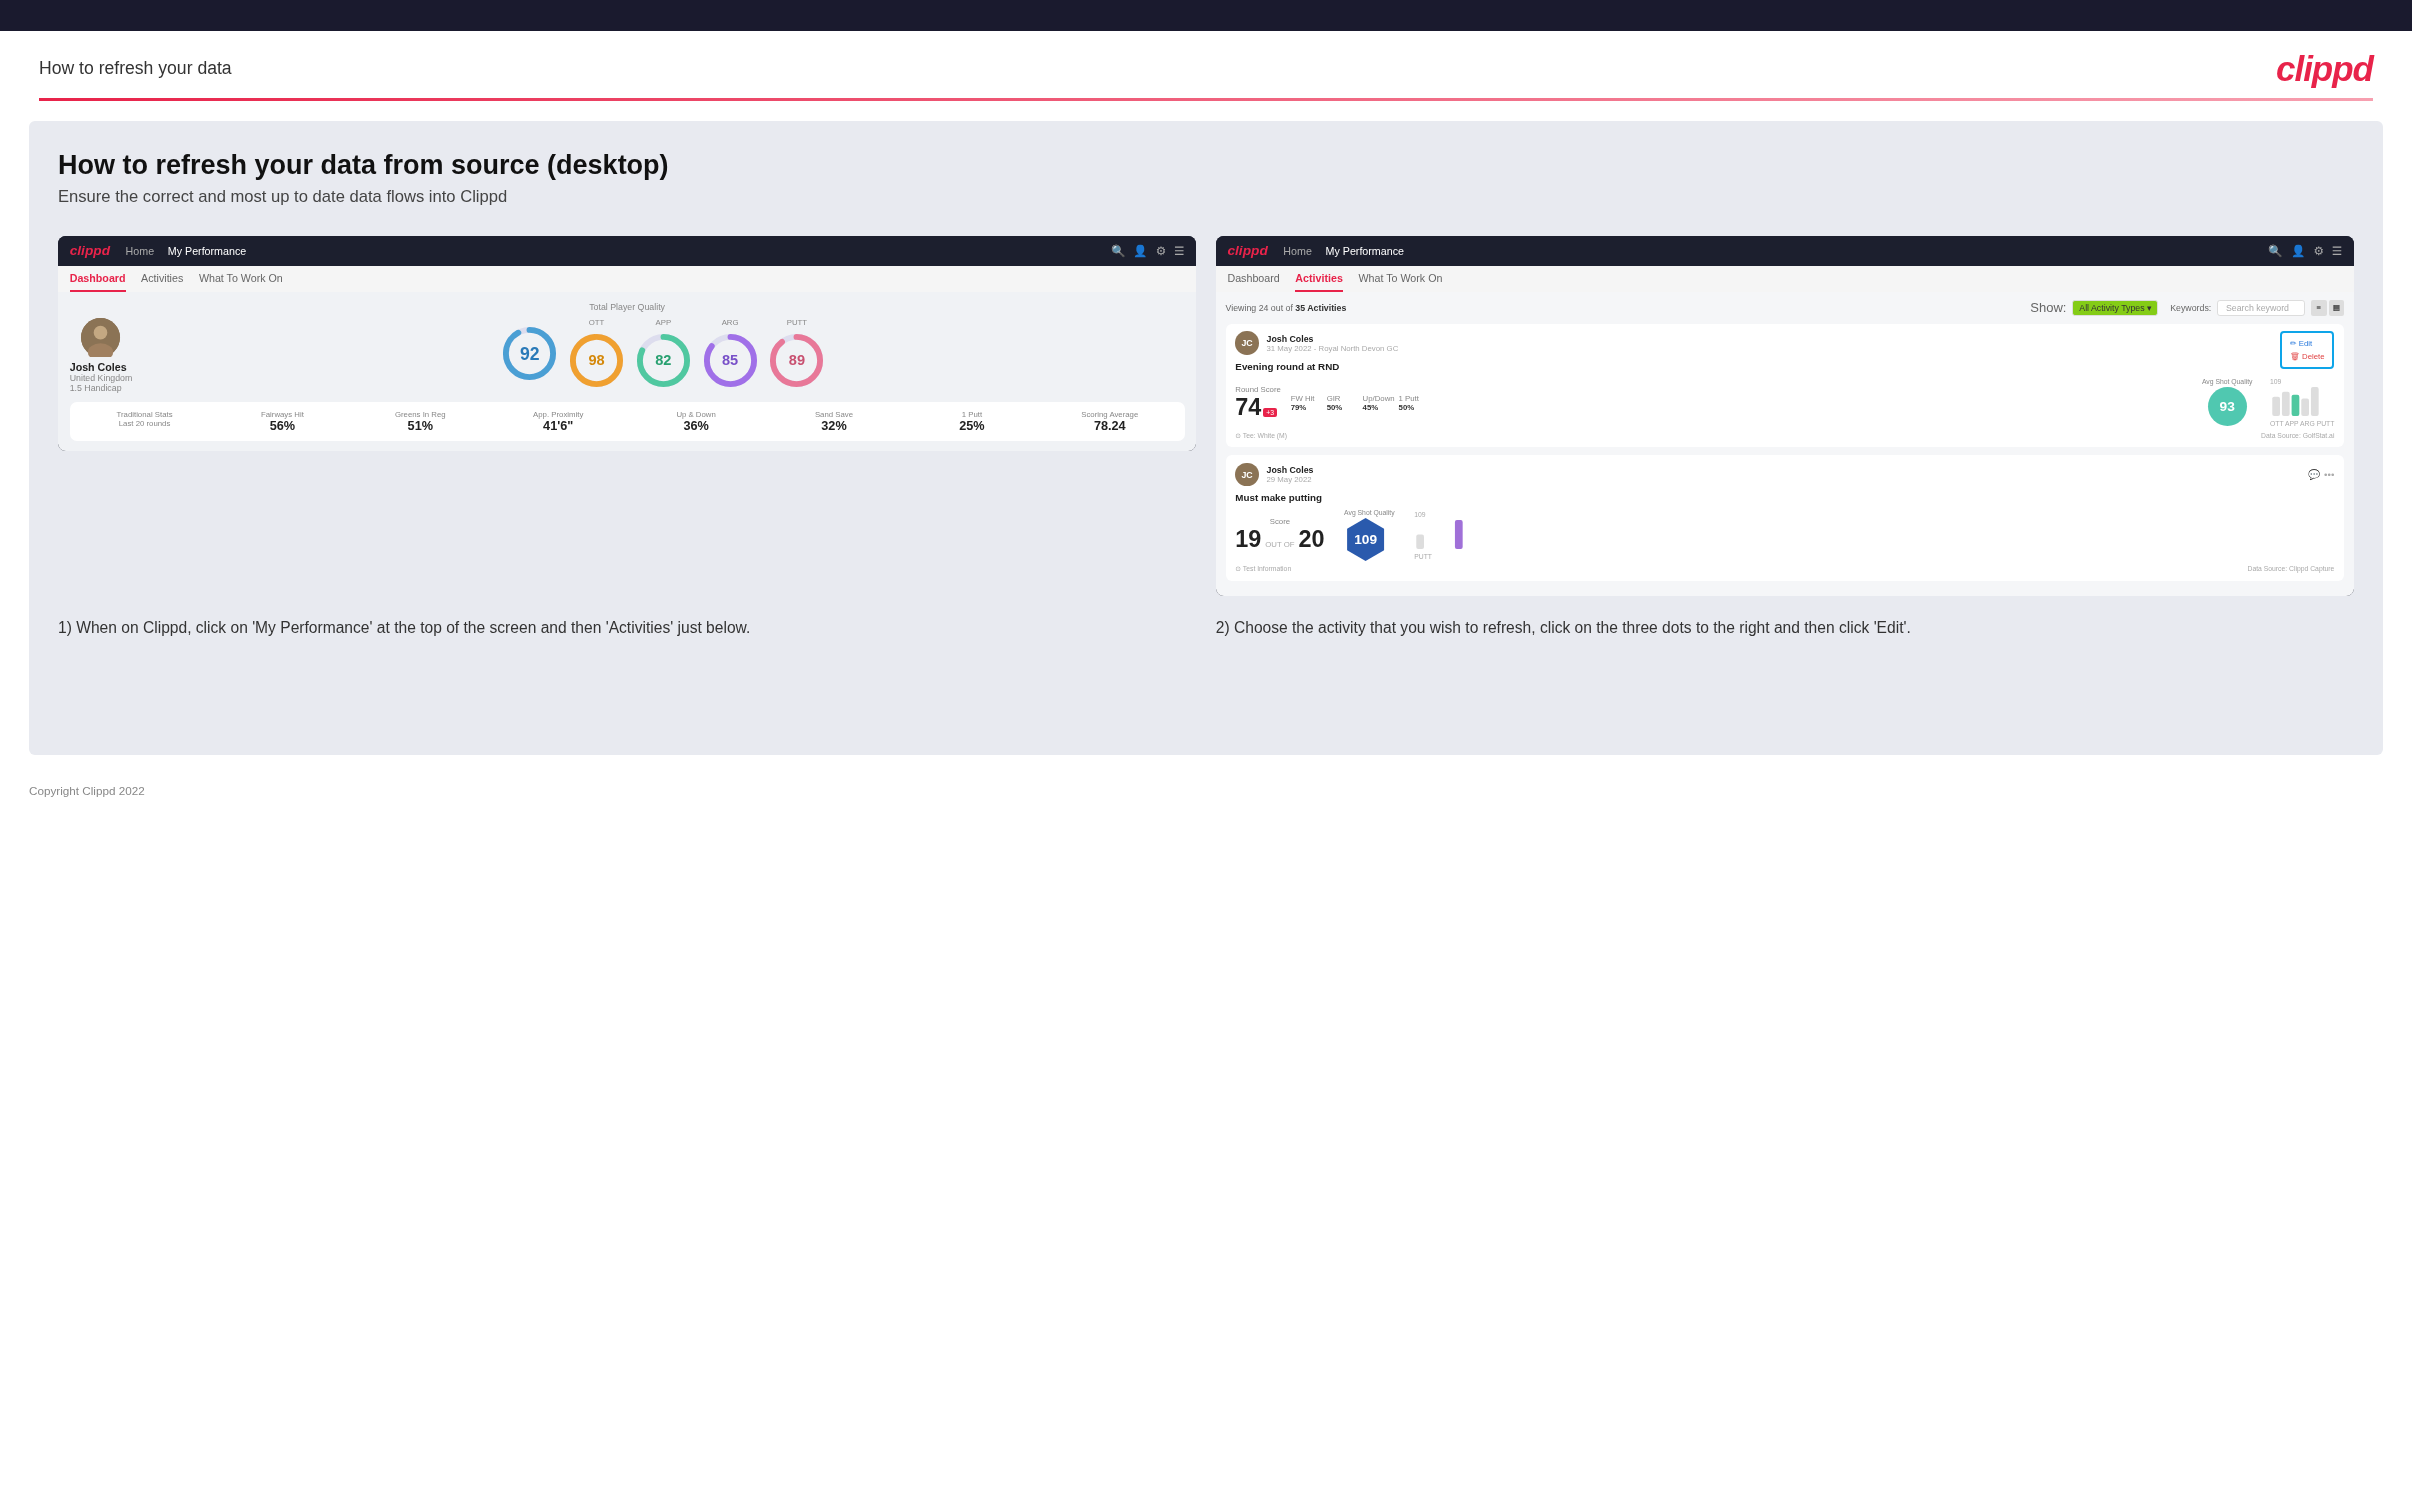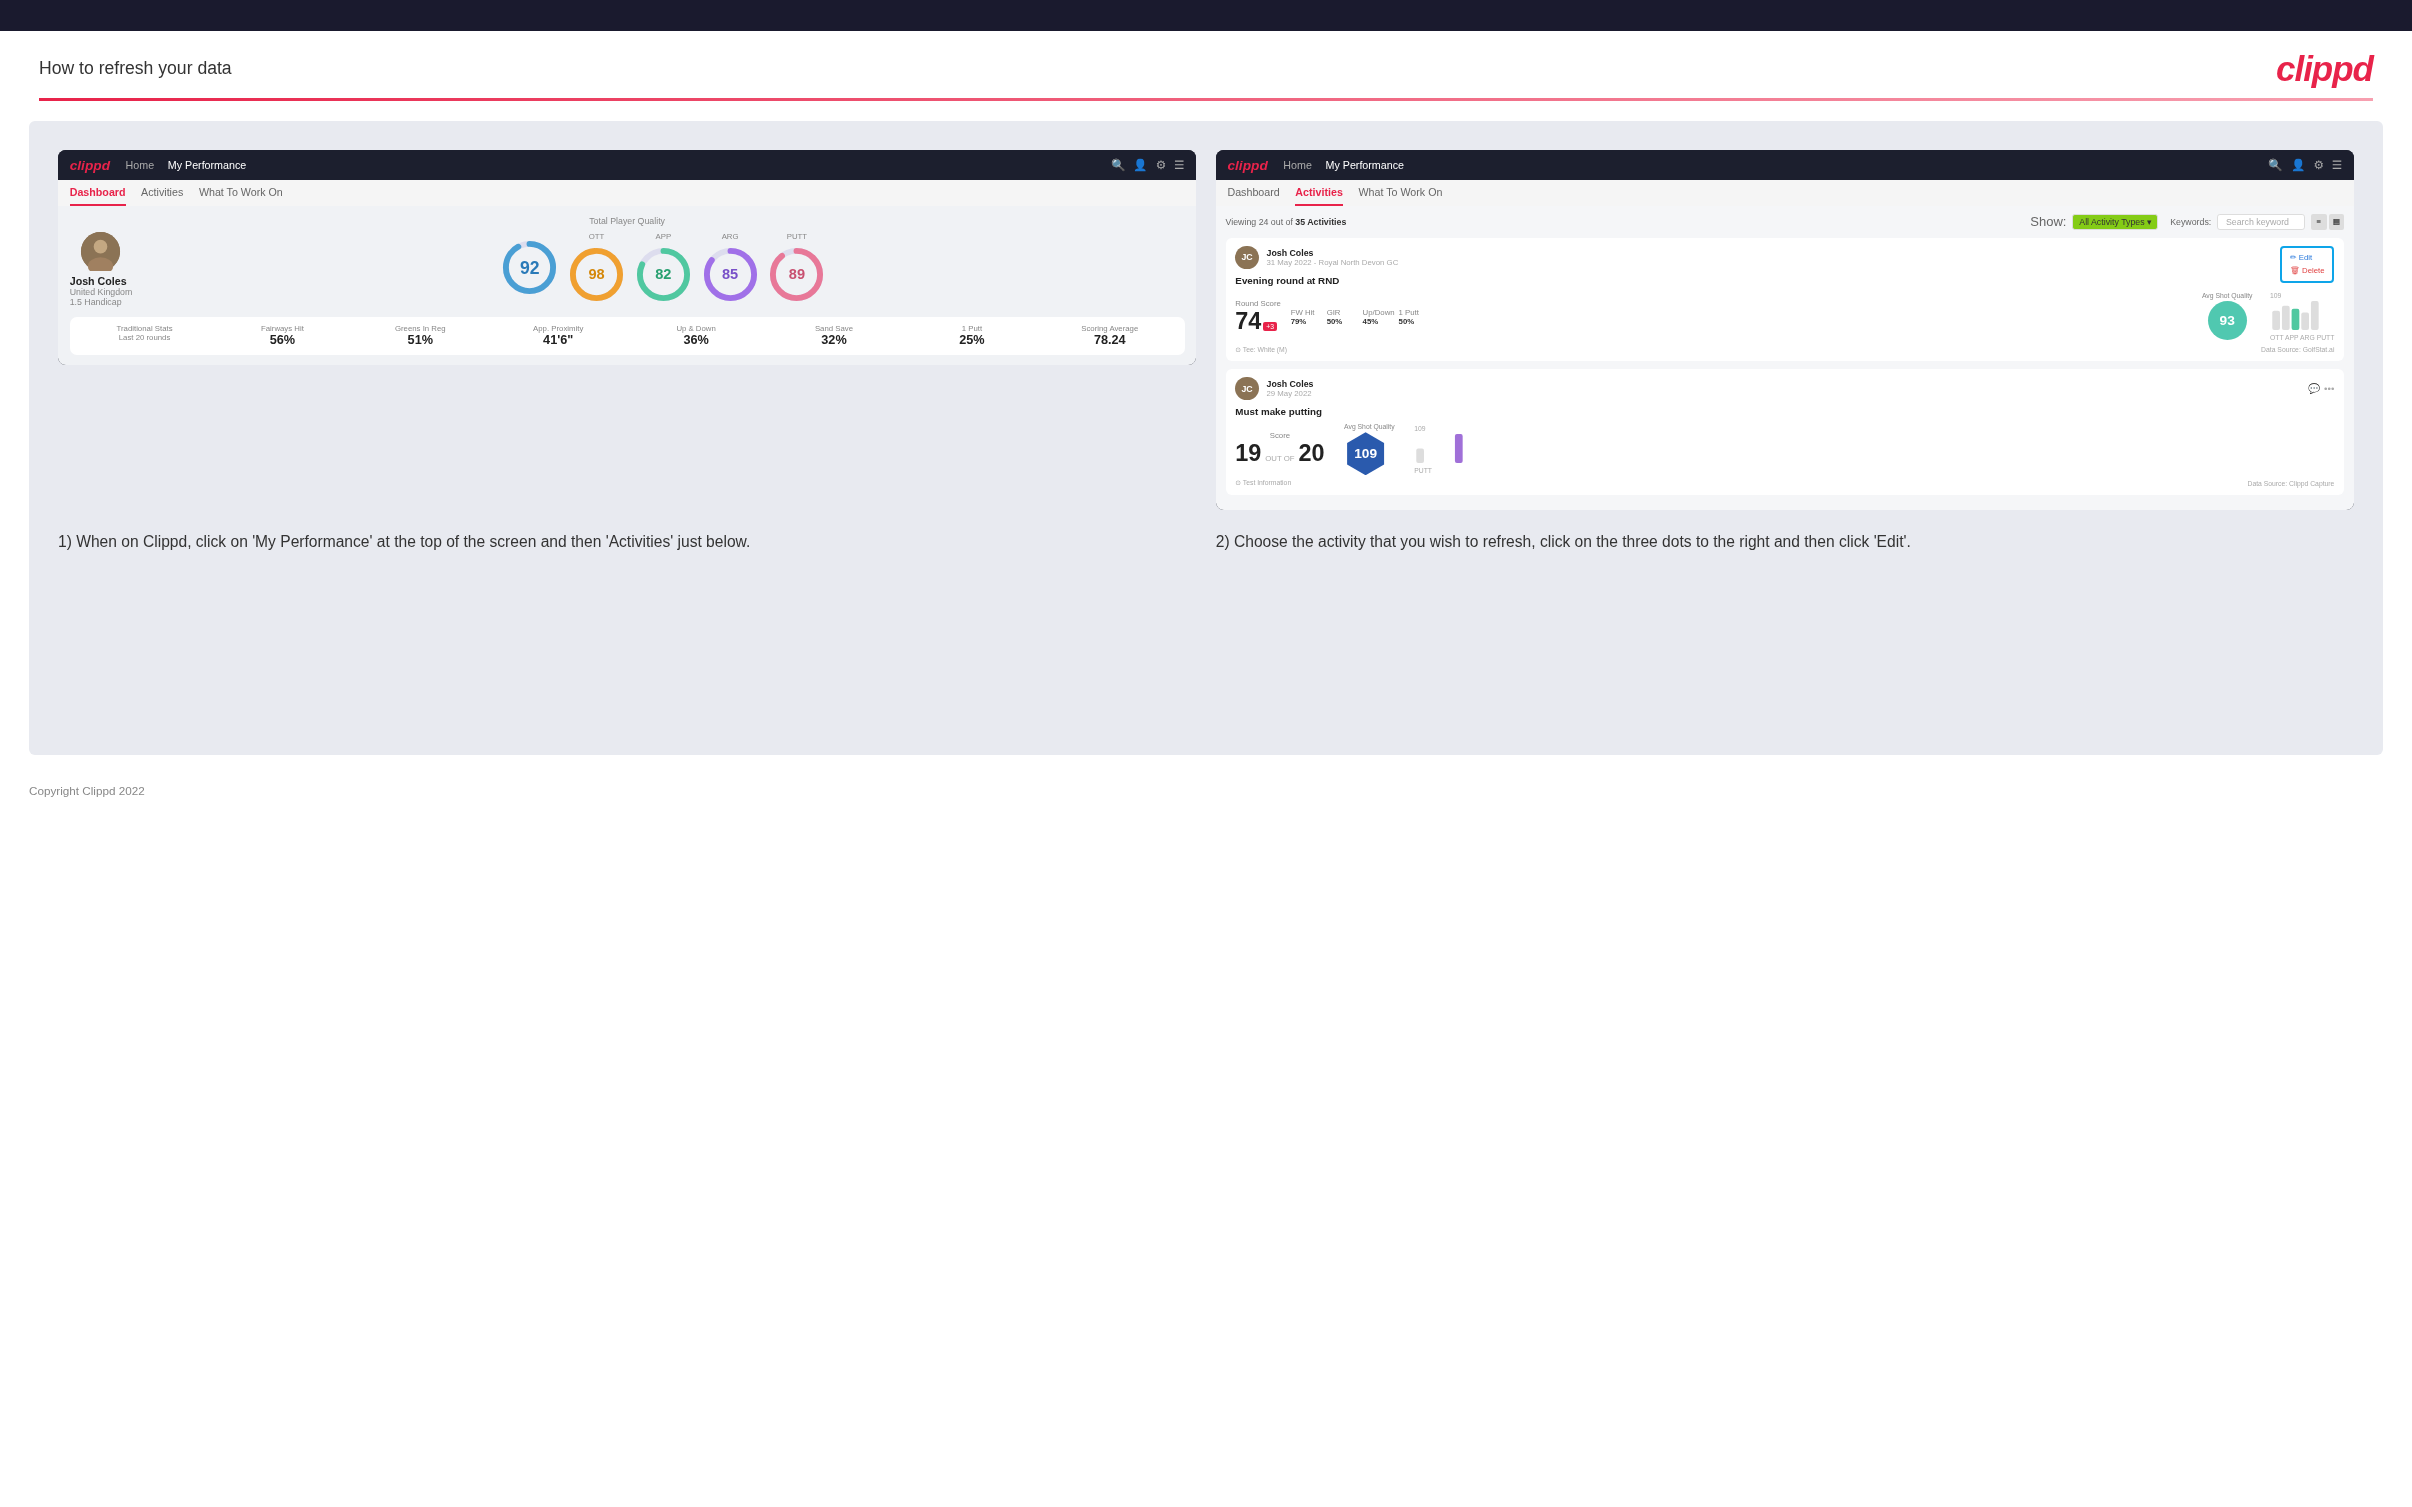--- a/index.html
+++ b/index.html
@@ -530,20 +530,22 @@
 
 <div class="top-bar"></div>
 
 <div class="header">
   <span class="header-title">How to refresh your data</span>
   <span class="logo-clippd">clippd</span>
 </div>
 <div class="header-divider"></div>
 
 <div class="main-content">
+  <div class="page-heading">How to refresh your data from source (desktop)</div>
+  <div class="page-subheading">Ensure the correct and most up to date data flows into Clippd</div>
 
   <div class="screenshots-row">
 
     <div class="screenshot-left">
 
       <div class="ss-nav">
         <span class="ss-logo">clippd</span>
         <div class="ss-nav-links">
           <span class="ss-nav-link">Home</span>
           <span class="ss-nav-link active">My Performance</span>

